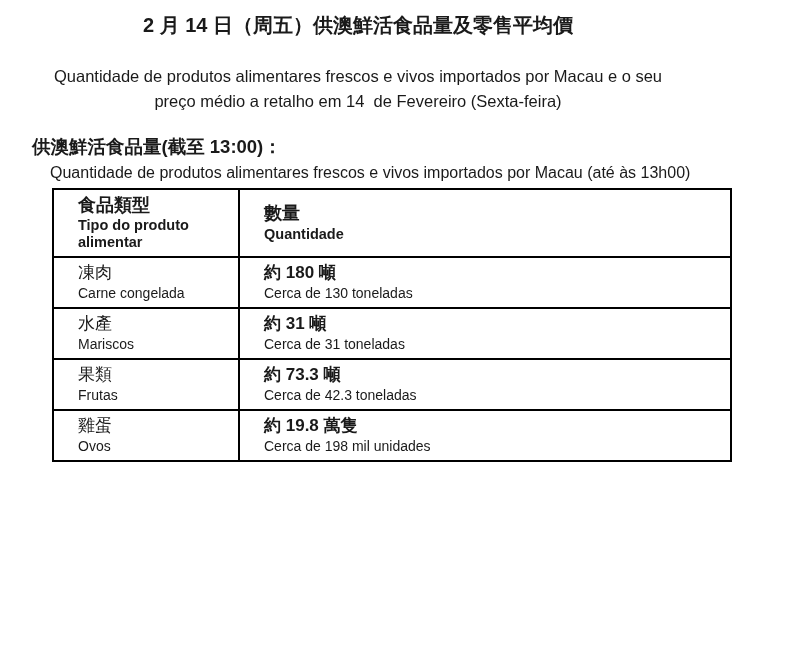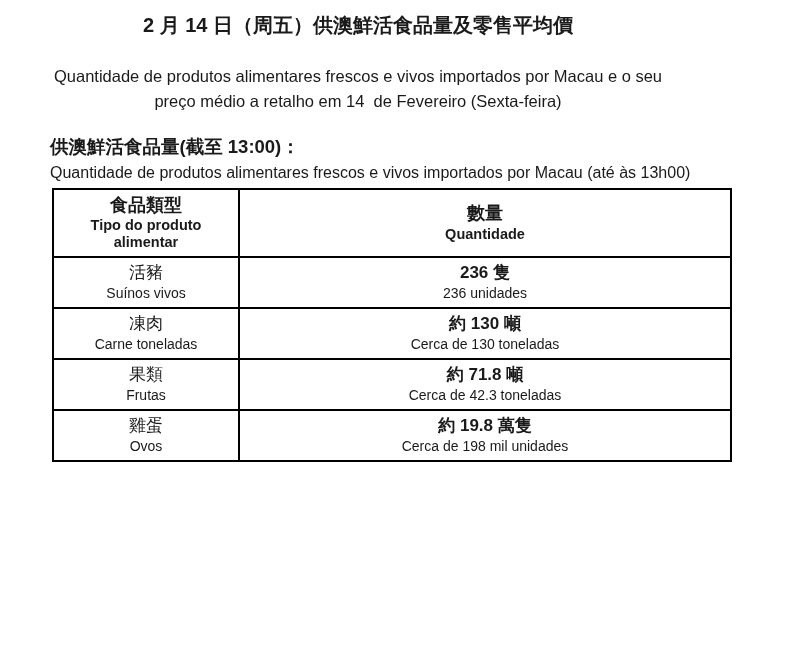--- a/index.html
+++ b/index.html
@@ -30,40 +30,40 @@
   .doc-subtitle {
     text-align: center;
     font-size: 16.5px;
     line-height: 1.5;
     margin-top: 26px;
   }
   .doc-subtitle .line2 {
     white-space: pre-wrap;
   }
   .section-heading {
-    margin: 22px 0 0 50px;
+    margin: 22px 0 0 32px;
     font-size: 18.5px;
     font-weight: bold;
     line-height: 1.2;
   }
   .section-subtitle {
     margin: 5px 0 5px 50px;
     font-size: 16px;
     line-height: 1.25;
   }
   table.supply-table {
     border-collapse: collapse;
     margin-left: 52px;
     width: 678px;
     table-layout: fixed;
   }
   table.supply-table td, table.supply-table th {
     border: 2px solid #000000;
-    padding: 4px 12px;
-    text-align: center;
+    padding: 4px 24px;
+    text-align: left;
     vertical-align: middle;
     background: #ffffff;
   }
   col.c-type { width: 186px; }
   col.c-qty  { width: 492px; }
   tr.header-row th { height: 39px; }
   .hdr-zh {
     font-size: 18px;
     font-weight: bold;
     line-height: 1.3;
@@ -116,52 +116,52 @@
         <div class="hdr-zh">食品類型</div>
         <div class="hdr-pt">Tipo do produto alimentar</div>
       </th>
       <th>
         <div class="hdr-zh">數量</div>
         <div class="hdr-pt">Quantidade</div>
       </th>
     </tr>
 
 
-    <tr class="data-row">
-      <td>
-        <div class="cell-zh">活豬</div>
-        <div class="cell-pt">Suínos vivos</div>
-      </td>
-      <td>
-        <div class="qty-zh">236 隻</div>
-        <div class="cell-pt">236 unidades</div>
-      </td>
-    </tr>
 
 
 
     <tr class="data-row">
       <td>
         <div class="cell-zh">凍肉</div>
-        <div class="cell-pt">Carne toneladas</div>
+        <div class="cell-pt">Carne congelada</div>
       </td>
       <td>
-        <div class="qty-zh">約 130 噸</div>
+        <div class="qty-zh">約 180 噸</div>
         <div class="cell-pt">Cerca de 130 toneladas</div>
       </td>
     </tr>
 
+    <tr class="data-row">
+      <td>
+        <div class="cell-zh">水產</div>
+        <div class="cell-pt">Mariscos</div>
+      </td>
+      <td>
+        <div class="qty-zh">約 31 噸</div>
+        <div class="cell-pt">Cerca de 31 toneladas</div>
+      </td>
+    </tr>
 
     <tr class="data-row">
       <td>
         <div class="cell-zh">果類</div>
         <div class="cell-pt">Frutas</div>
       </td>
       <td>
-        <div class="qty-zh">約 71.8 噸</div>
+        <div class="qty-zh">約 73.3 噸</div>
         <div class="cell-pt">Cerca de 42.3 toneladas</div>
       </td>
     </tr>
 
     <tr class="data-row">
       <td>
         <div class="cell-zh">雞蛋</div>
         <div class="cell-pt">Ovos</div>
       </td>
       <td>

